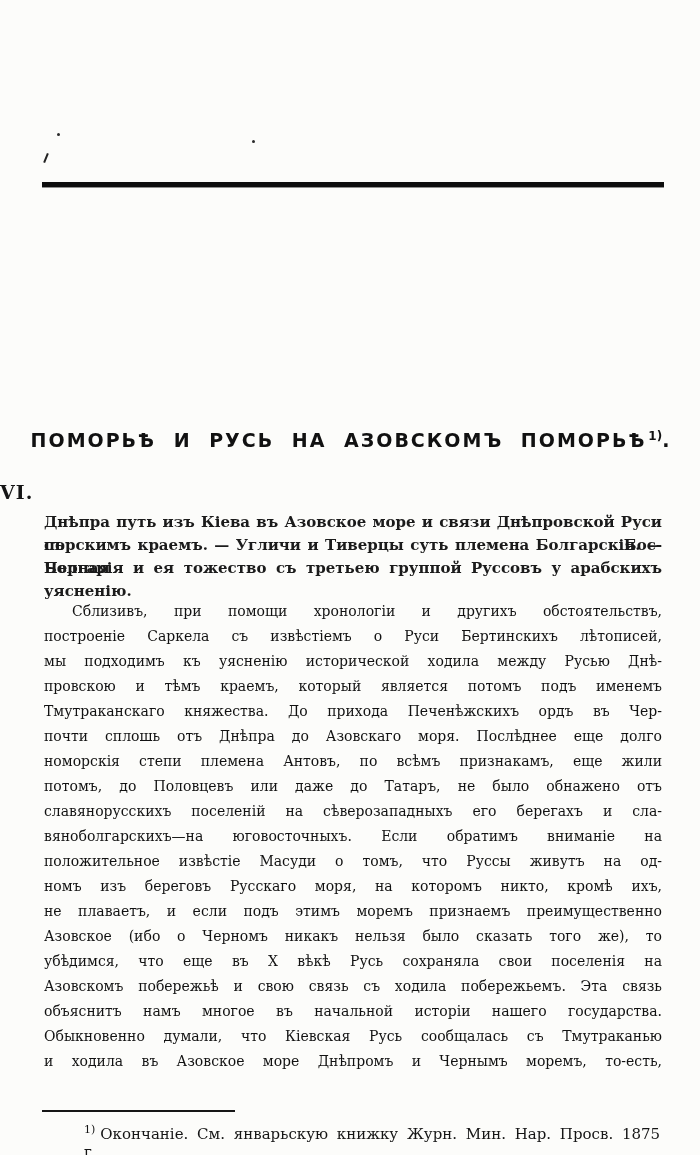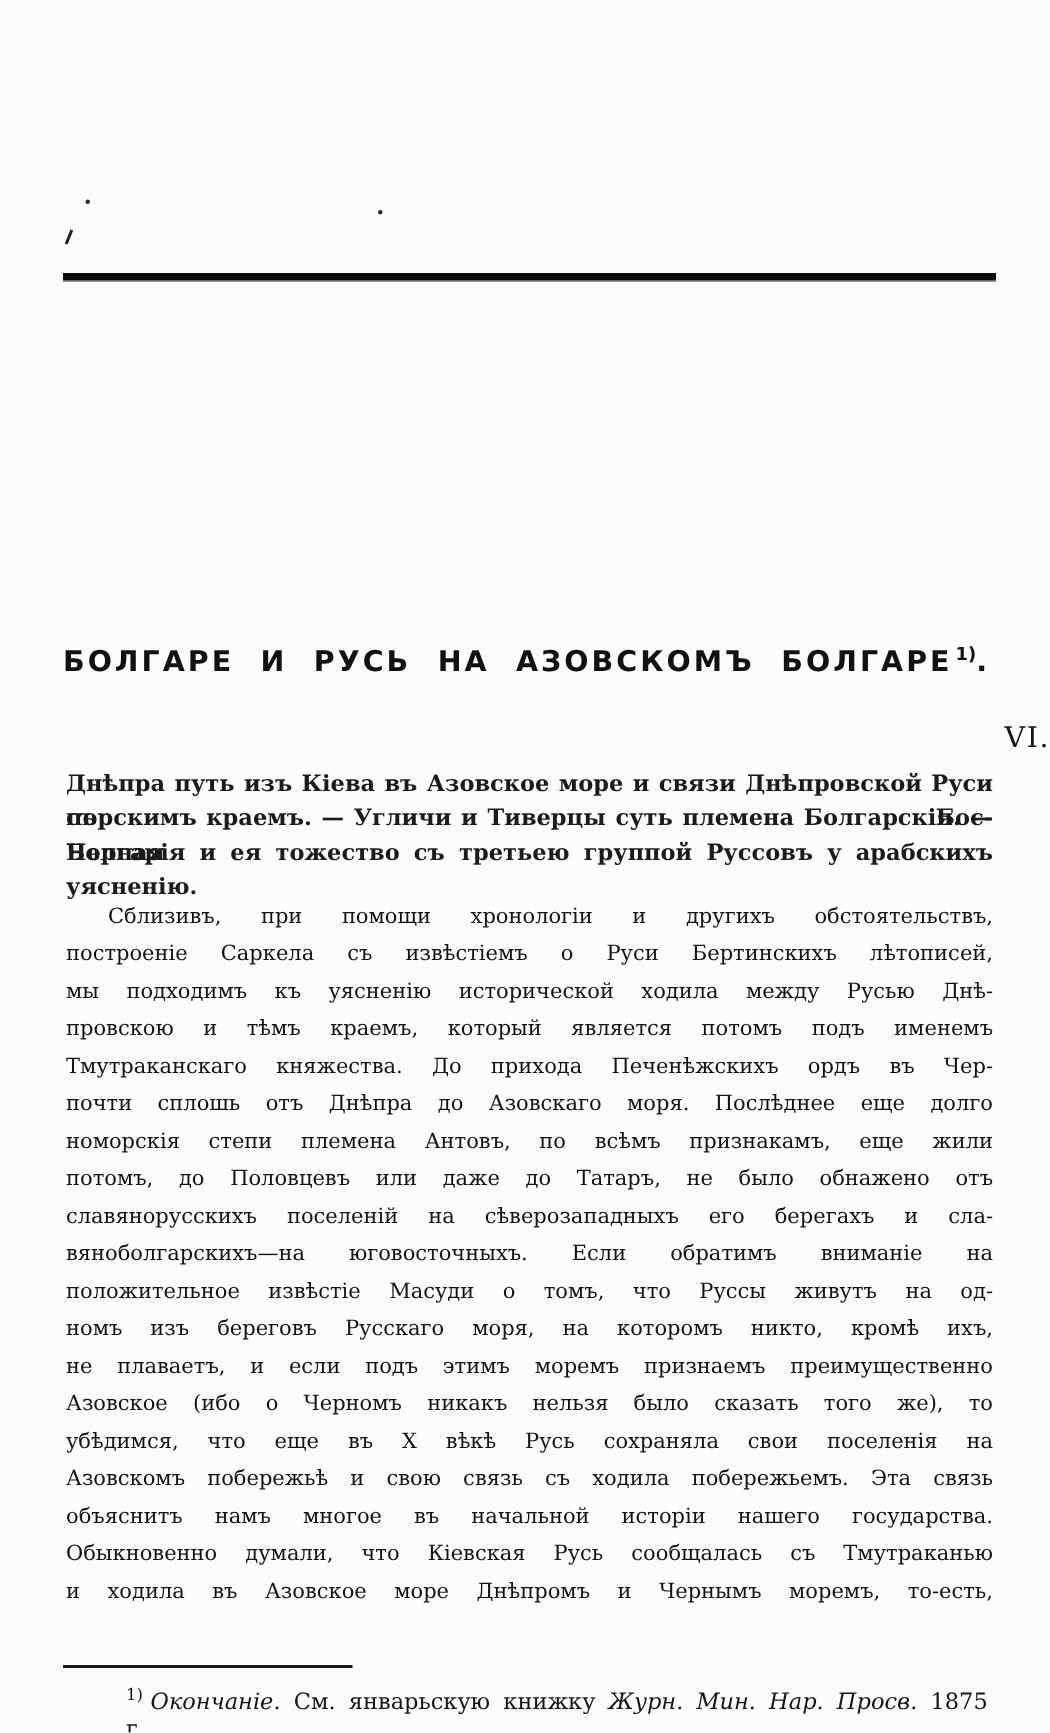--- a/index.html
+++ b/index.html
@@ -63,22 +63,22 @@
     vertical-align: super;
     letter-spacing: 0;
     word-spacing: 0;
     margin-left: 2px;
   }
   .title-period { letter-spacing: 0; word-spacing: 0; }
   .section-num {
     position: absolute;
     left: 0; top: 481px;
     width: 100%;
-    text-align: right;
-    font-weight: normal;
+    text-align: left;
+    font-weight: bold;
     font-size: 19px;
     letter-spacing: 1px;
   }
   .abstract {
     position: absolute;
     left: 44px; top: 511px;
     width: 618px;
     font-size: 15px;
     font-weight: bold;
     color: #1b1b1b;
@@ -120,34 +120,34 @@
     box-sizing: border-box;
     font-size: 15px;
     word-spacing: 4px;
     color: #151515;
   }
   .fn-marker {
     font-size: 11px;
     vertical-align: super;
     margin-right: 5px;
   }
-  .it { font-style: italic; }
+  .it { }
 </style>
 </head>
 <body>
 
 <div class="page">
 
   <div class="speck speck-1"></div>
   <div class="speck speck-2"></div>
   <div class="speck-slash"></div>
 
   <div class="top-rule"></div>
 
-  <h1 class="title"><span>БОЛГАРЕ И РУСЬ НА АЗОВСКОМЪ БОЛГАРЕ</span><sup class="title-sup">1)</sup><span class="title-period">.</span></h1>
+  <h1 class="title"><span>ПОМОРЬѢ И РУСЬ НА АЗОВСКОМЪ ПОМОРЬѢ</span><sup class="title-sup">1)</sup><span class="title-period">.</span></h1>
 
   <div class="section-num">VI.</div>
 
   <div class="abstract">
       <div class="aline">Днѣпра путь изъ Кіева въ Азовское море и связи Днѣпровской Руси съ Бос-</div>
       <div class="aline">порскимъ краемъ. — Угличи и Тиверцы суть племена Болгарскія. — Черная</div>
       <div class="aline">Болгарія и ея тожество съ третьею группой Руссовъ у арабскихъ уясненію.</div>
     </div>
 
   <div class="body-text">

